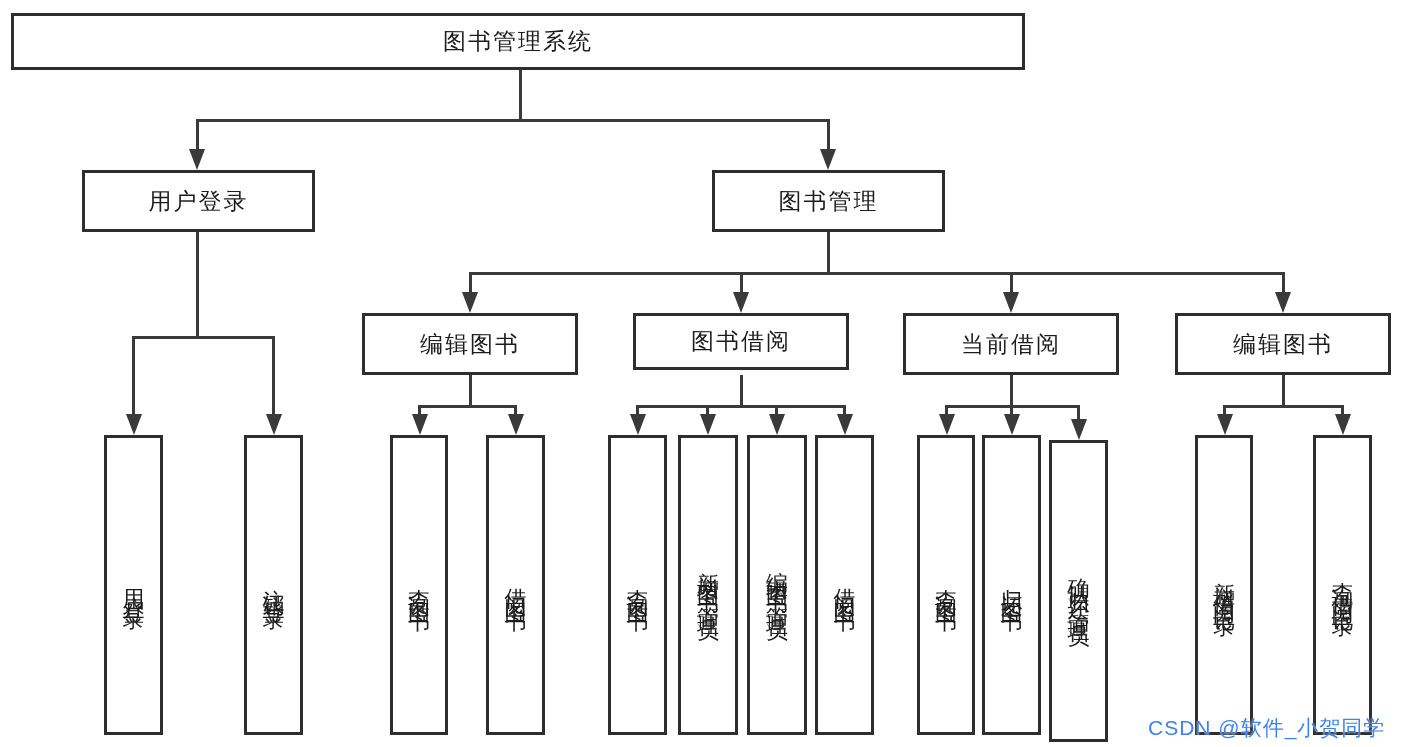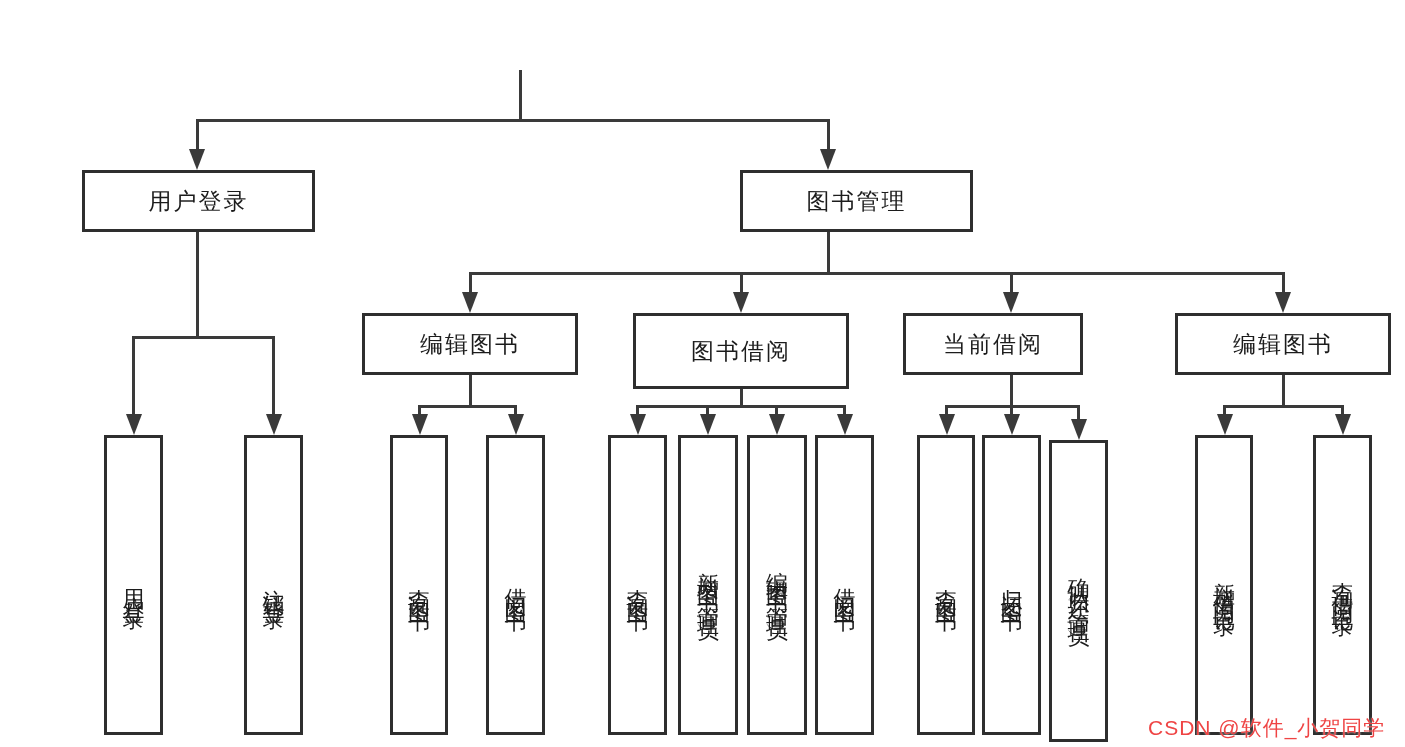--- a/index.html
+++ b/index.html
@@ -42,47 +42,50 @@
     border-left: 8px solid transparent;
     border-right: 8px solid transparent;
     border-top: 21px solid #3a3a3a;
     z-index: 1;
   }
   .watermark {
     position: absolute;
     left: 1148px;
     top: 714px;
     font-size: 21px;
-    color: #ef4444;
+    color: #3b82f6;
     letter-spacing: 1px;
     text-shadow: 0 0 2px rgba(255,255,255,0.85);
     z-index: 5;
     white-space: nowrap;
   }
 </style>
 </head>
 <body>
 
 <div class="canvas">
 
+  <div class="node" style="left:11px; top:13px; width:1014px; height:57px;">
+    <span>图书管理系统</span>
+  </div>
 
   <div class="node" style="left:82px; top:170px; width:233px; height:62px;">
     <span>用户登录</span>
   </div>
-  <div class="node" style="left:712px; top:170px; width:233px; height:62px;margin-left:28px;">
+  <div class="node" style="left:712px; top:170px; width:233px; height:62px;">
     <span>图书管理</span>
   </div>
 
   <div class="node" style="left:362px; top:313px; width:216px; height:62px;">
     <span>编辑图书</span>
   </div>
-  <div class="node" style="left:633px; top:313px; width:216px; height:76px;">
+  <div class="node" style="left:633px; top:313px; width:216px; height:57px;">
     <span>图书借阅</span>
   </div>
-  <div class="node" style="left:903px; top:313px; width:180px; height:62px;">
+  <div class="node" style="left:903px; top:313px; width:216px; height:62px;">
     <span>当前借阅</span>
   </div>
   <div class="node" style="left:1175px; top:313px; width:216px; height:62px;">
     <span>编辑图书</span>
   </div>
 
   <div class="node vnode" style="left:104px; top:435px; width:59px; height:300px;">
     <span>用户登录</span>
   </div>
   <div class="node vnode" style="left:244px; top:435px; width:59px; height:300px;">

